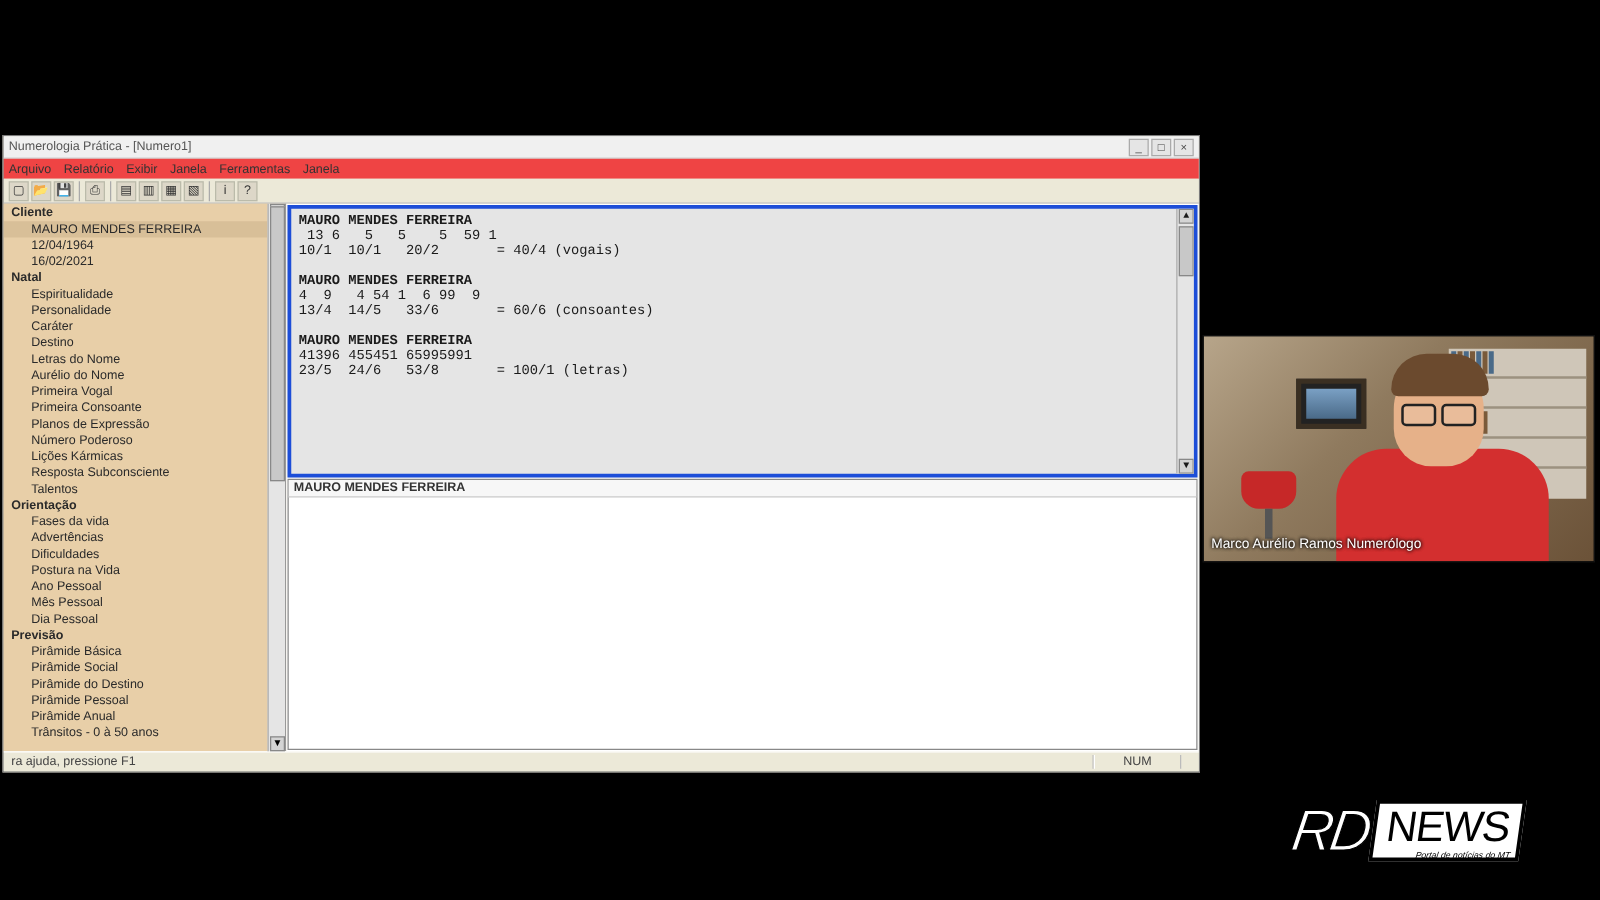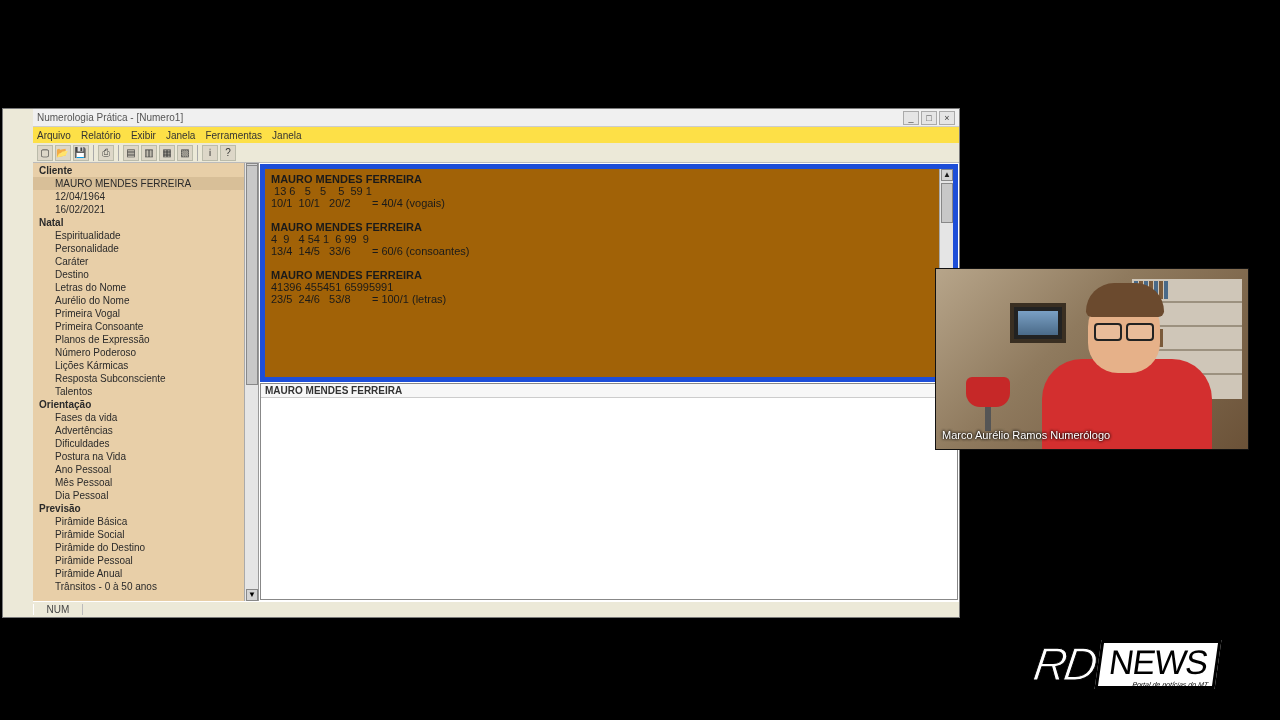--- a/index.html
+++ b/index.html
@@ -4,21 +4,21 @@
 <style>
   * { box-sizing: border-box; margin: 0; padding: 0; }
   html, body { width: 1280px; height: 720px; background: #000; font-family: "Segoe UI", Tahoma, sans-serif; overflow: hidden; }
 
   #app-window {
     position: absolute;
     left: 2px; top: 108px;
     width: 958px; height: 510px;
     background: #ece9d8;
     border: 1px solid #7a7a7a;
-    display: flex; flex-direction: column; padding-left: 30px;
+    display: flex; flex-direction: column;
   }
   
   #titlebar {
     height: 18px;
     background: #f0f0f0;
     display: flex; align-items: center;
     font-size: 10px; color: #555;
     padding: 0 4px;
     border-bottom: 1px solid #ccc;
   }
@@ -30,21 +30,21 @@
     color: #444;
   }
 
   
   #menubar {
     height: 16px;
     display: flex; align-items: center;
     font-size: 10px; color: #333;
     padding: 0 4px;
     gap: 10px;
-    background: #fde047;
+    background: #ef4444;
   }
   #menubar .menu-item { cursor: default; }
 
   
   #toolbar {
     height: 20px;
     display: flex; align-items: center;
     gap: 2px;
     padding: 0 4px;
     background: #ece9d8;
@@ -115,30 +115,30 @@
   #sidebar-scroll .btn.dn{bottom:0;}
 
   
   #right {
     flex:1;
     display:flex; flex-direction:column;
     background:#fff;
   }
   #pane-top {
     height: 218px;
-    border:5px solid #1d4ed8;
+    border:3px solid #1d4ed8;
     margin:1px;
-    font-family: Liberation Sans, sans-serif;
+    font-family: Liberation Mono, monospace;
     font-size: 11px;
     color:#1a1a1a;
     padding: 4px 6px;
     white-space: pre;
     overflow:hidden;
     position:relative;
-    background:#a16207;
+    background:#e5e5e5;
   }
   #pane-top .scroll {
     position:absolute; right:0; top:0; bottom:0;
     width:14px; background:#e5e5e5; border-left:1px solid #aaa;
   }
   #pane-top .scroll .thumb{position:absolute;top:14px;left:1px;width:12px;height:40px;background:#c8c8c8;border:1px solid #888;}
   #pane-top .scroll .btn{position:absolute;left:1px;width:12px;height:12px;background:#d4d4d4;border:1px solid #888;font-size:8px;text-align:center;line-height:10px;}
   #pane-top .scroll .btn.up{top:0;} #pane-top .scroll .btn.dn{bottom:0;}
 
   #pane-bottom {
@@ -159,27 +159,27 @@
 
   
   #statusbar {
     height: 16px;
     background:#ece9d8;
     border-top:1px solid #fff;
     display:flex; align-items:center;
     font-size:10px; color:#444;
   }
   #statusbar .cell-l{flex:1;padding:0 6px;border-right:1px solid #bbb;}
-  #statusbar .cell-r{width:50px;text-align:center;border-left:1px solid #fff;border-right:1px solid #bbb;}
+  #statusbar .cell-r{width:70px;text-align:center;border-left:1px solid #fff;border-right:1px solid #bbb;}
   #statusbar .grip{width:14px;}
 
   
   #webcam {
     position:absolute;
-    left: 935px; top: 268px;
+    left: 962px; top: 268px;
     width: 314px; height: 182px;
     background: linear-gradient(135deg,#b7a58a 0%, #8f7a5e 40%, #6b5238 100%);
     border:1px solid #111;
     overflow:hidden;
   }
   #webcam .frame-on-wall{
     position:absolute; left:74px; top:34px; width:56px; height:40px;
     background:#222; border:4px solid #3a2f22;
   }
   #webcam .frame-on-wall::after{
@@ -362,20 +362,21 @@
           <div class="btn dn">▼</div>
         </div>
       </div>
       <div id="pane-bottom">
         <div id="pane-bottom-header">MAURO MENDES FERREIRA</div>
       </div>
     </div>
   </div>
 
   <div id="statusbar">
+    <div class="cell-l">ra ajuda, pressione F1</div>
     <div class="cell-r">NUM</div>
     <div class="grip"></div>
   </div>
 </div>
 
 <div id="webcam">
   <div class="shelf">
     <div class="row">
         <div class="book"></div>
         <div class="book"></div>

